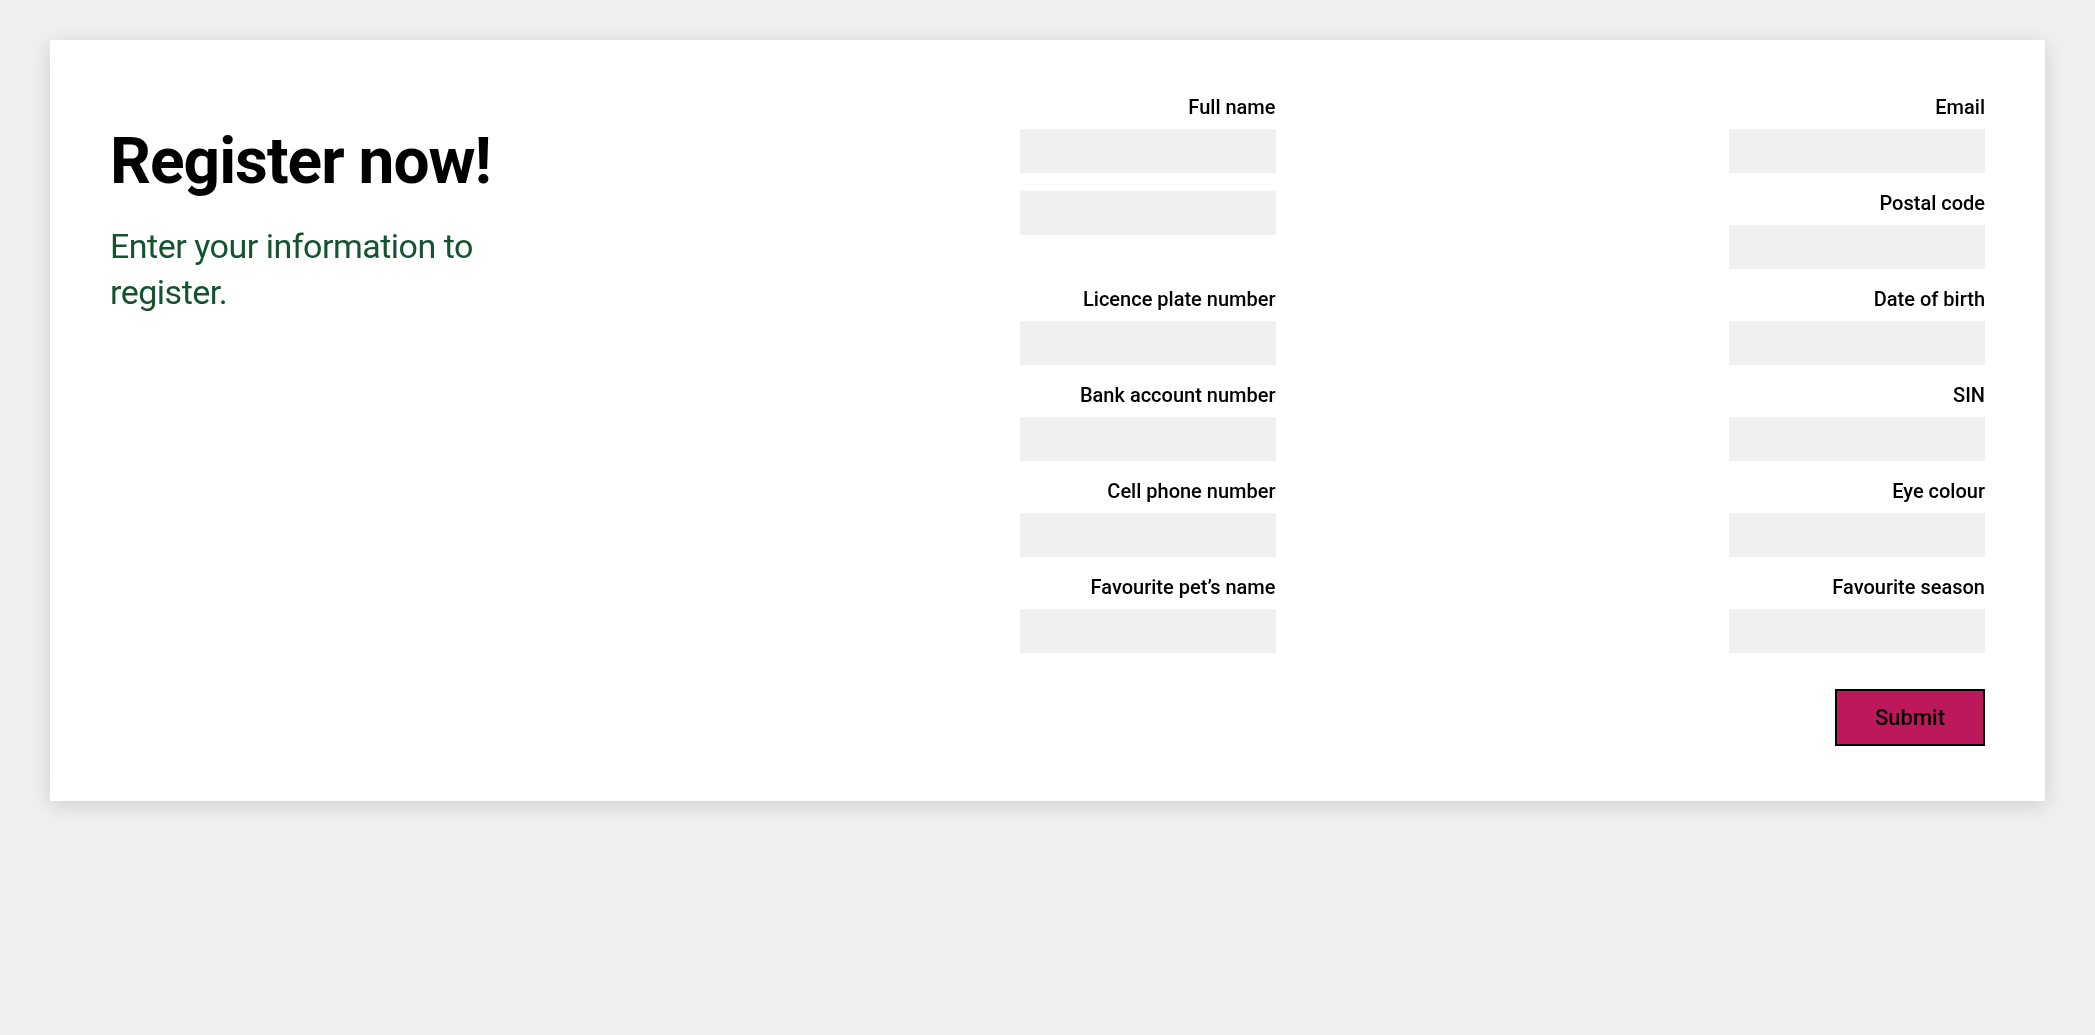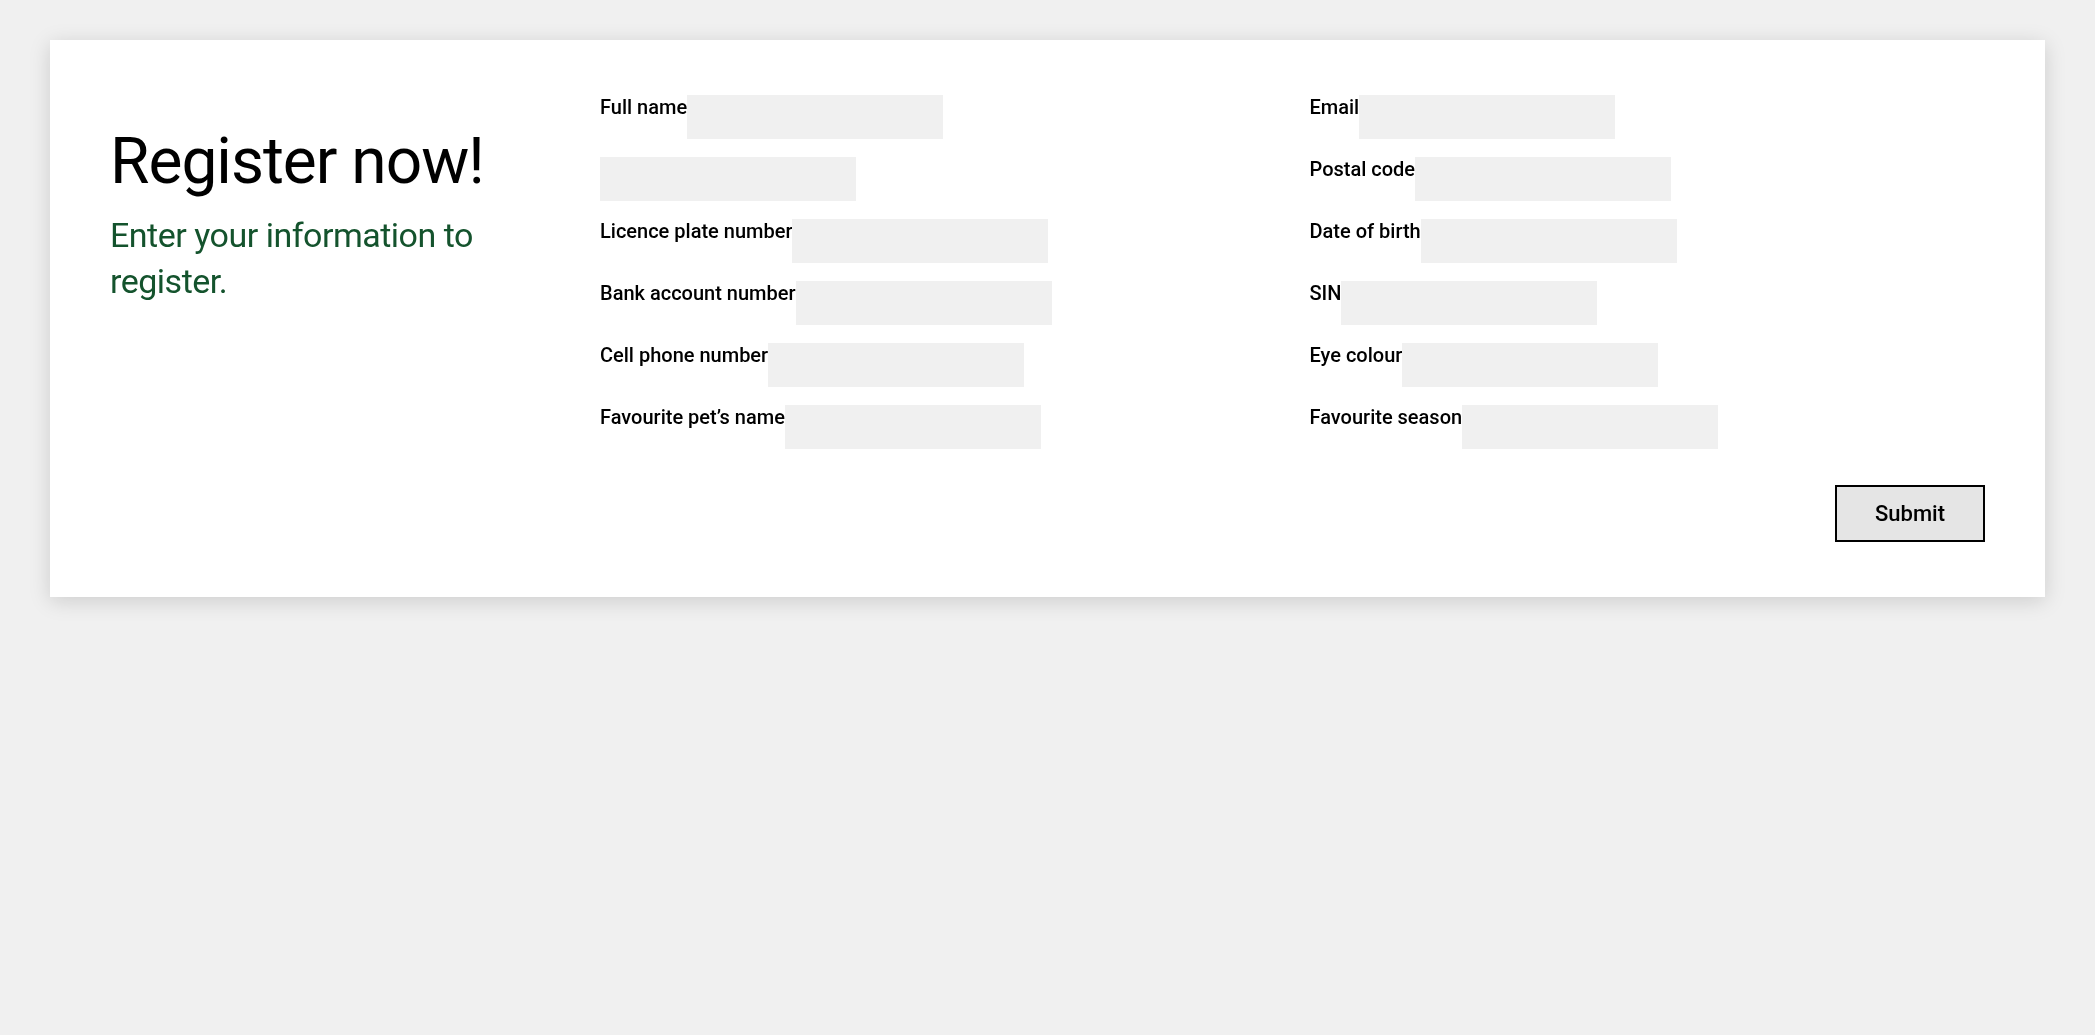--- a/index.html
+++ b/index.html
@@ -19,24 +19,24 @@
       padding: 55px 60px 55px 60px;
       display: flex;
       gap: 60px;
     }
     .left-panel {
       flex: 0 0 430px;
       padding-top: 35px;
     }
     .title {
       font-size: 64px;
-      font-weight: 400;
+      font-weight: 700;
       color: #000;
       letter-spacing: -1px;
-      margin-bottom: 19px;
+      margin-bottom: 30px;
       line-height: 1;
     }
     .subtitle {
       font-size: 34px;
       font-weight: 400;
       color: #14532d;
       line-height: 1.35;
       letter-spacing: -0.5px;
     }
     .form-area {
@@ -44,20 +44,22 @@
       display: flex;
       flex-direction: column;
     }
     .form-grid {
       display: grid;
       grid-template-columns: 1fr 1fr;
       gap: 18px 34px;
     }
     .field {
       display: flex;
+      flex-direction: column;
+      align-items: flex-end;
     }
     .field-label {
       font-size: 20px;
       font-weight: 500;
       color: #000;
       margin-bottom: 10px;
     }
     .field-input {
       background: #f0f0f0;
       border: none;
@@ -66,21 +68,21 @@
       font-size: 18px;
       color: #000;
       outline: none;
     }
     .button-row {
       display: flex;
       justify-content: flex-end;
       margin-top: 36px;
     }
     .submit-button {
-      background: #e5e5e5;
+      background: #be185d;
       border: 2px solid #000;
       padding: 14px 38px;
       font-size: 22px;
       font-weight: 500;
       color: #000;
       cursor: pointer;
       font-family: inherit;
     }
   </style>
 </head>

